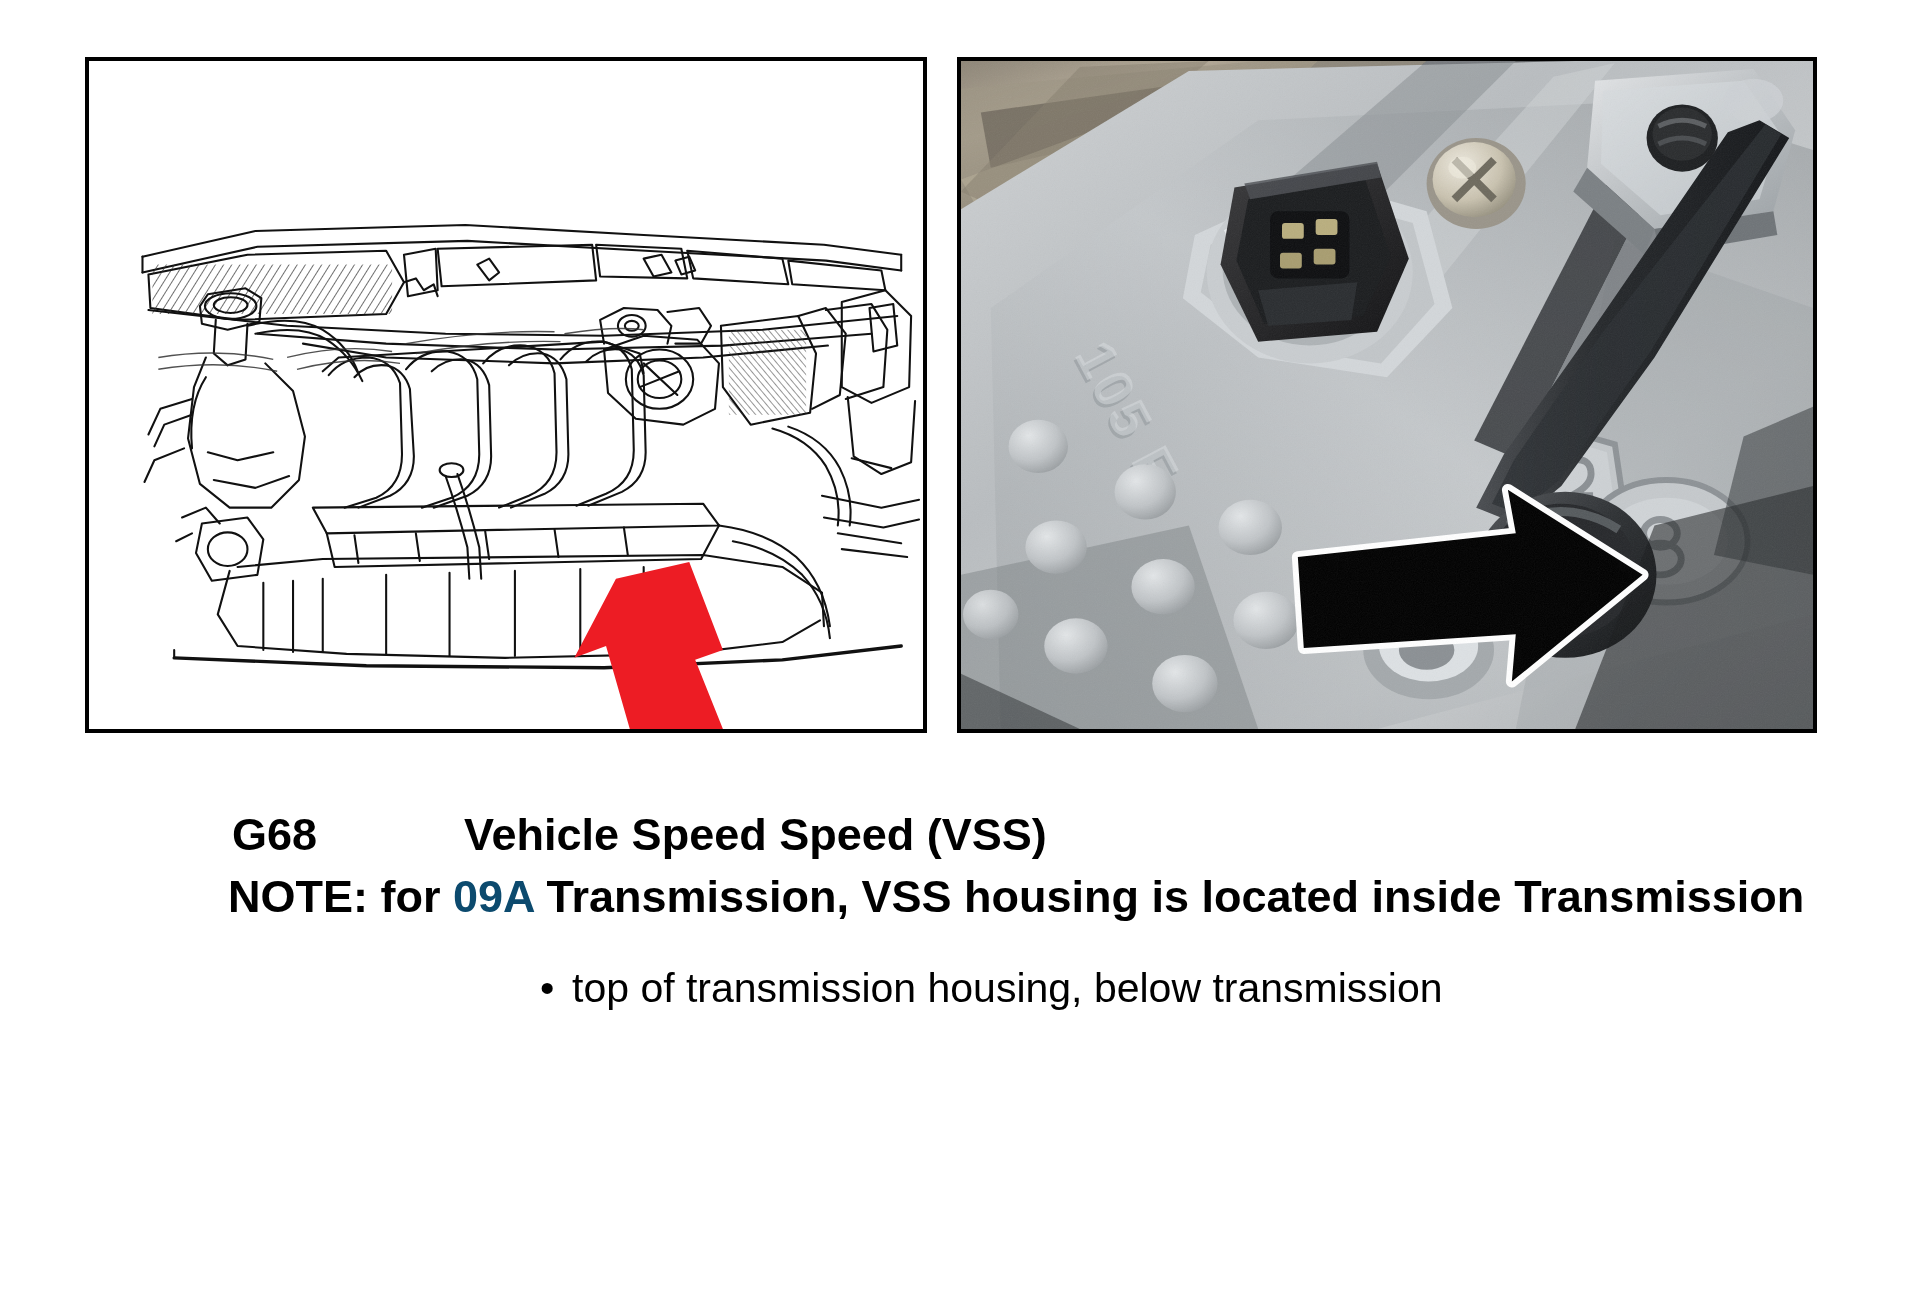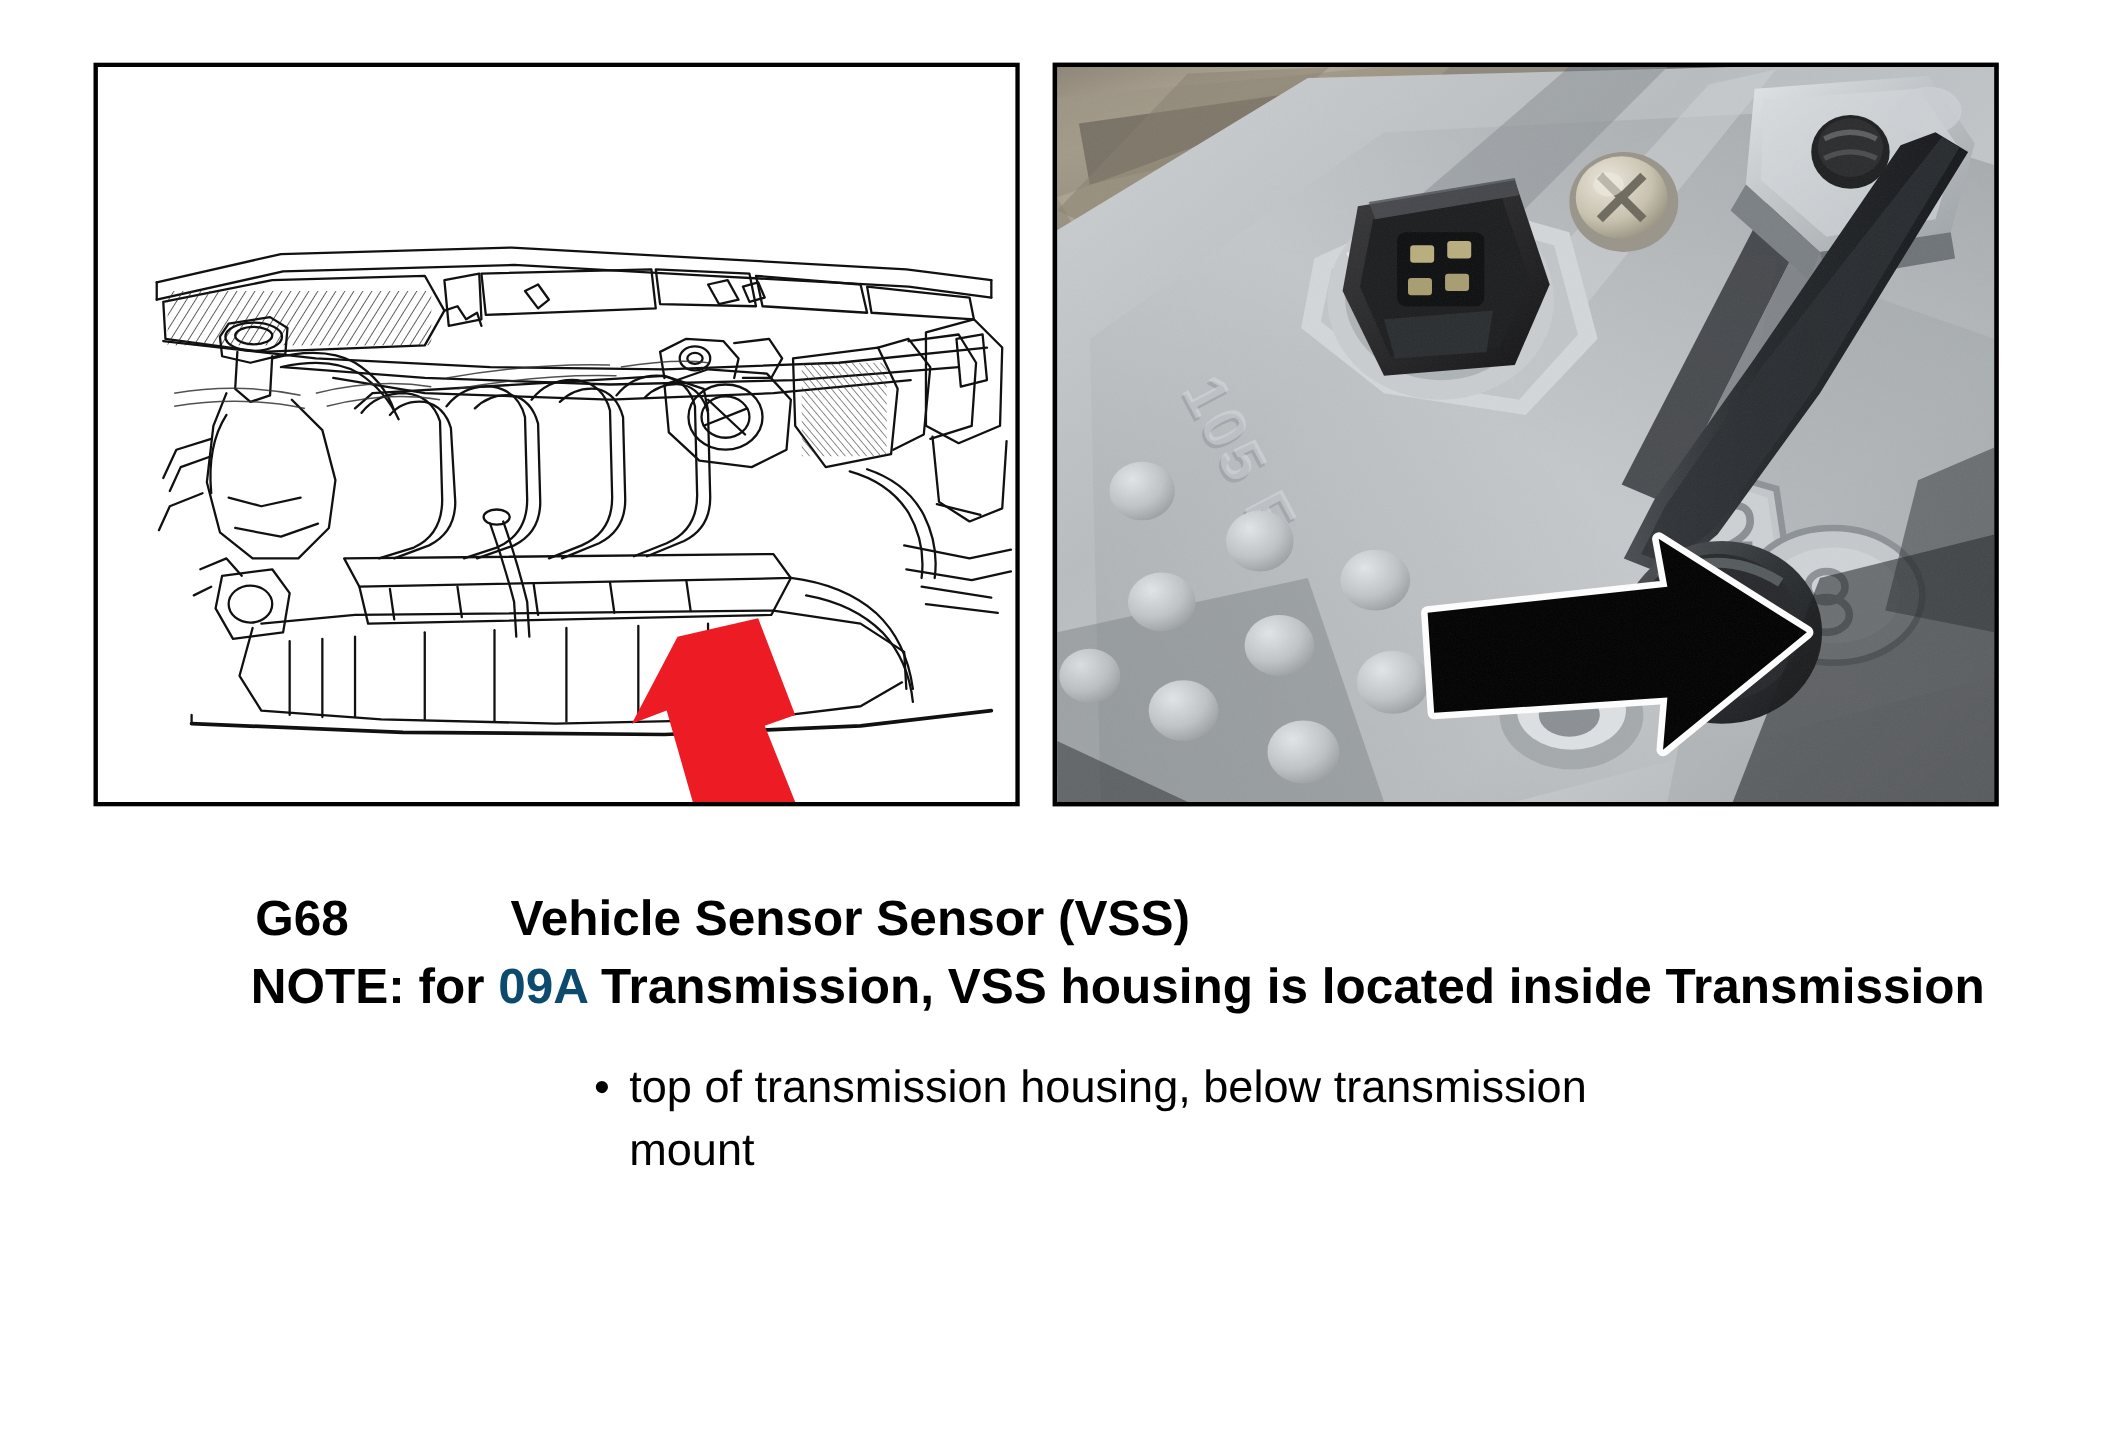--- a/index.html
+++ b/index.html
@@ -492,28 +492,27 @@
         <rect x="0" y="0" width="860" height="676" filter="url(#grain)" fill="#ffffff" opacity="0.5"></rect>
       </svg>
     </div>
   </div>
 
 </div>
 
 <div id="caption">
 
   <div class="cap-line" id="cap-line-1">
-    <span id="cap-code">G68</span><span>Vehicle Sensor Sensor (VSS)</span>
+    <span id="cap-code">G68</span><span>Vehicle Speed Speed (VSS)</span>
   </div>
 
   <div class="cap-line" id="cap-line-2">
     <span>NOTE: for </span><span class="red-code">09A</span><span> Transmission, VSS housing is located inside Transmission</span>
   </div>
 
 </div>
 
 <div id="bullets">
   <div class="bullet-row">
     <span class="bullet-dot">•</span>
     <span>top of transmission housing, below transmission</span>
   </div>
-  <div class="bullet-cont">mount</div>
 </div>
 
 </body></html>

